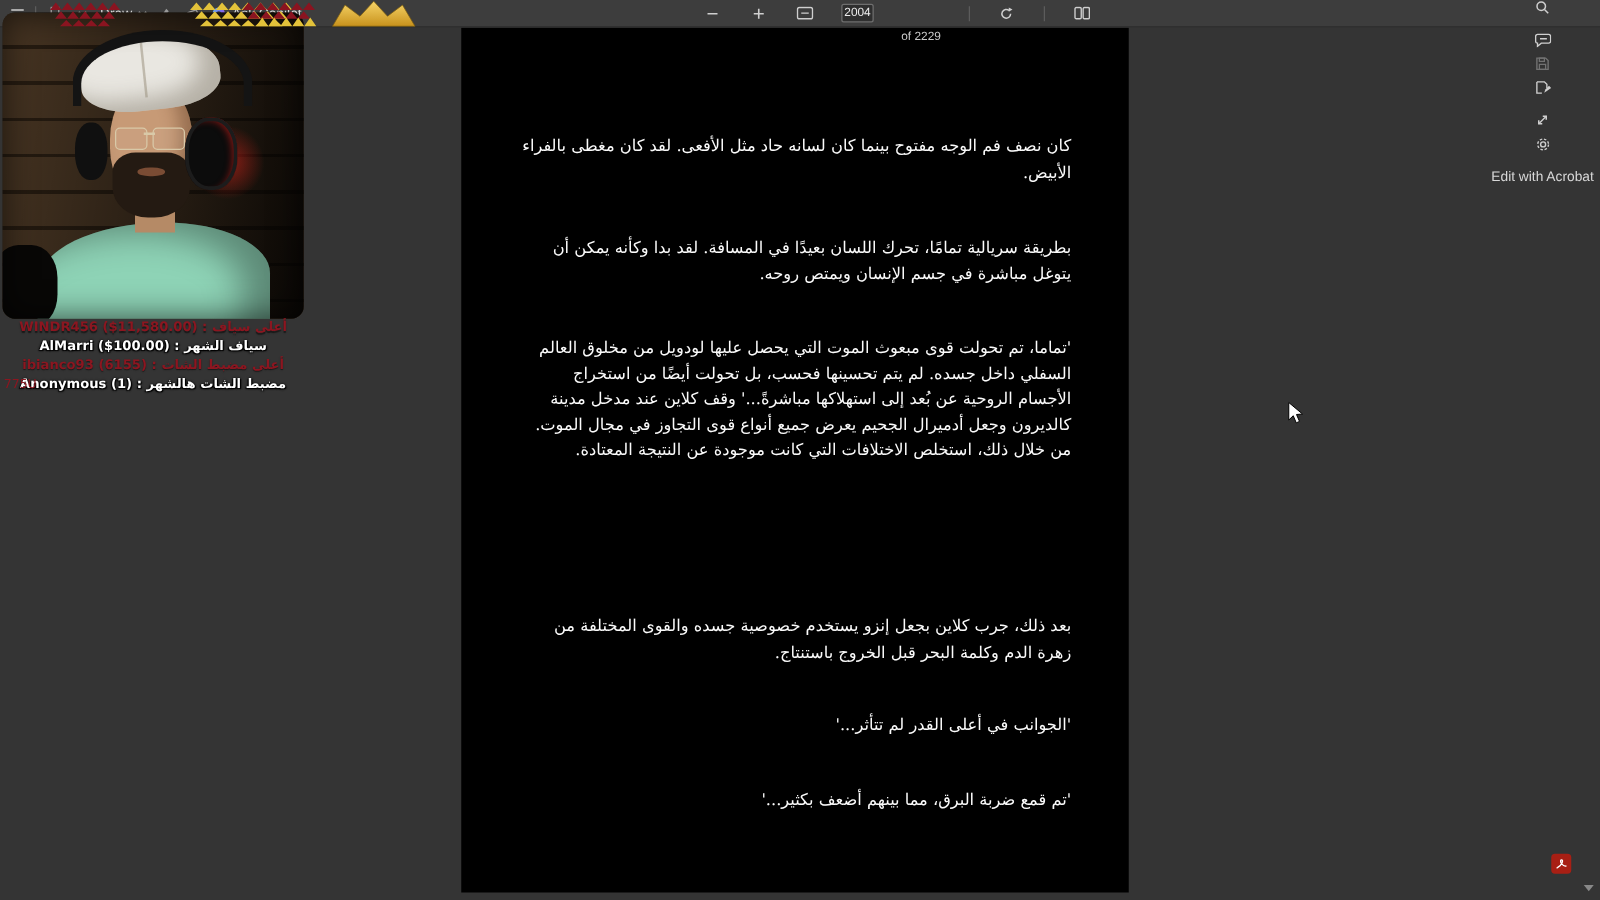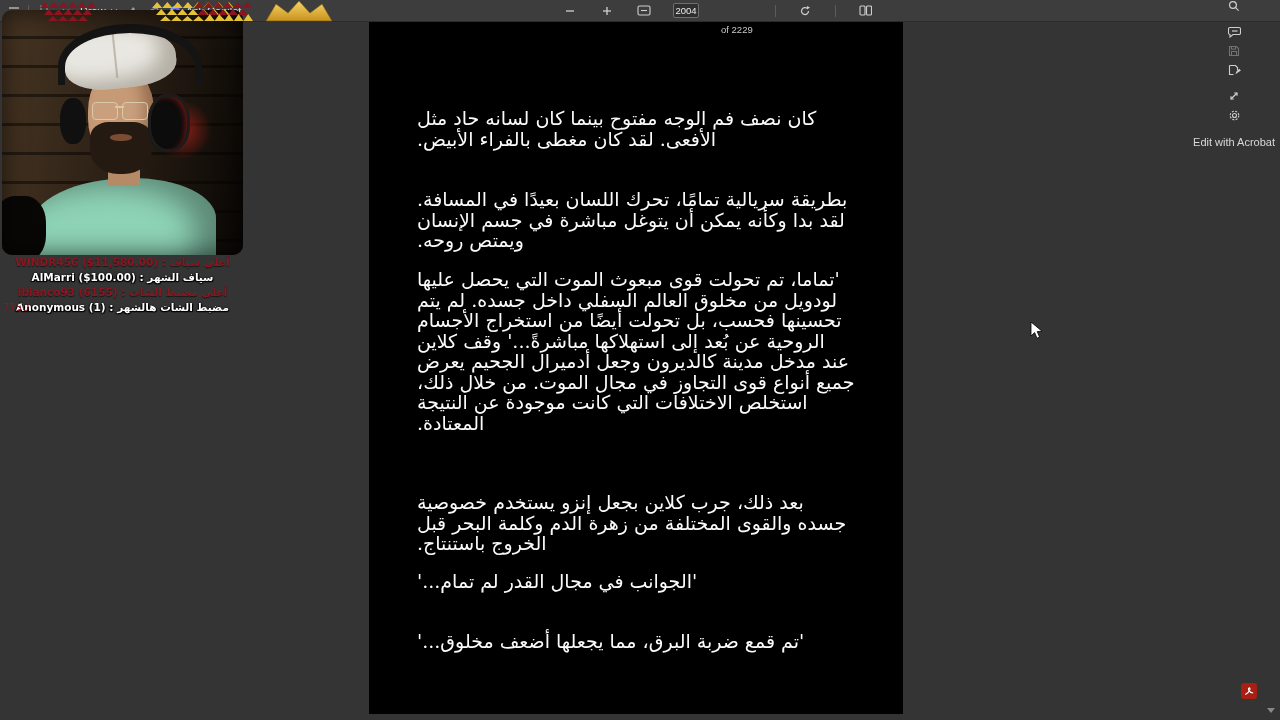--- a/index.html
+++ b/index.html
@@ -67,22 +67,22 @@
   
   .stats{position:absolute;left:0;top:255px;width:245px;text-align:center;z-index:7;
          font-family:"DejaVu Sans","Liberation Sans",sans-serif;font-weight:bold;}
   .stat{font-size:10.5px;line-height:15px;direction:rtl;white-space:nowrap;}
   .stat-red{color:#8c1620;text-shadow:0 1px 1px rgba(0,0,0,.55);}
   .stat-white{color:#ffffff;text-shadow:-1px 1px 1px #000,1px 1px 1px #000,0 0 2px #000;}
   .frag{position:absolute;left:3px;top:47px;color:#8c1620;font-size:10px;font-weight:normal;}
 
   
   .pdf-page{position:absolute;left:369px;top:22px;width:534px;height:692px;background:#000;}
-  .para{position:absolute;left:48px;right:46px;margin:0;direction:rtl;text-align:left;
-        font-family:"DejaVu Serif","DejaVu Sans",serif;font-size:19px;line-height:20.5px;
+  .para{position:absolute;left:48px;right:46px;margin:0;direction:rtl;text-align:right;
+        font-family:"DejaVu Serif","DejaVu Sans",serif;font-size:13px;line-height:20.5px;
         color:#fbfbfb;}
   .p1{top:86px}.p2{top:167px}.p3{top:247px}.p4{top:405px}.p5{top:470px}.p6{top:549px}.p7{top:609px}
 
   
   .fab{position:absolute;left:1241px;top:683px;width:16px;height:16px;background:#a81f14;
        border-radius:3px;display:flex;align-items:center;justify-content:center;z-index:6;
        border:none;padding:0;cursor:pointer;}
   .corner{position:absolute;left:1267px;top:708px;width:0;height:0;border-left:4px solid transparent;
           border-right:4px solid transparent;border-top:5px solid #888;z-index:6;}
   .cursor{position:absolute;left:1030px;top:321px;z-index:9;pointer-events:none;}
@@ -289,22 +289,22 @@
     <div class="stat stat-red">أعلى مضبط الشات : ibianco93 (6155)</div>
     <div class="stat stat-white">مضبط الشات هالشهر : Anonymous (1)</div>
     <span class="frag">775U</span>
   </div>
 
   <div class="pdf-page">
     <p class="para p1" dir="rtl">كان نصف فم الوجه مفتوح بينما كان لسانه حاد مثل الأفعى. لقد كان مغطى بالفراء الأبيض.</p>
     <p class="para p2" dir="rtl">بطريقة سريالية تمامًا، تحرك اللسان بعيدًا في المسافة. لقد بدا وكأنه يمكن أن يتوغل مباشرة في جسم الإنسان ويمتص روحه.</p>
     <p class="para p3" dir="rtl">'تماما، تم تحولت قوى مبعوث الموت التي يحصل عليها لودويل من مخلوق العالم السفلي داخل جسده. لم يتم تحسينها فحسب، بل تحولت أيضًا من استخراج الأجسام الروحية عن بُعد إلى استهلاكها مباشرةً...' وقف كلاين عند مدخل مدينة كالديرون وجعل أدميرال الجحيم يعرض جميع أنواع قوى التجاوز في مجال الموت. من خلال ذلك، استخلص الاختلافات التي كانت موجودة عن النتيجة المعتادة.</p>
     <p class="para p5" dir="rtl">بعد ذلك، جرب كلاين بجعل إنزو يستخدم خصوصية جسده والقوى المختلفة من زهرة الدم وكلمة البحر قبل الخروج باستنتاج.</p>
-    <p class="para p6" dir="rtl">'الجوانب في مجال القدر لم تمام...'</p>
-    <p class="para p7" dir="rtl">'تم قمع ضربة البرق، مما يجعلها أضعف مخلوق...'</p>
+    <p class="para p6" dir="rtl">'الجوانب في أعلى القدر لم تتأثر...'</p>
+    <p class="para p7" dir="rtl">'تم قمع ضربة البرق، مما بينهم أضعف بكثير...'</p>
   </div>
 
   <button class="fab">
     <svg width="10" height="10" viewBox="0 0 12 12">
         <path d="M2,10 C4,9 6,7 7,4.5 C7.5,3 7,2 6,2.3 C5,2.7 5.2,4.5 6.5,6.2 C7.6,7.6 9.3,8.4 10.5,8.2" fill="none" stroke="#fff" stroke-width="1.3" stroke-linecap="round"></path>
       </svg>
   </button>
 
   <span class="corner"></span>
 

